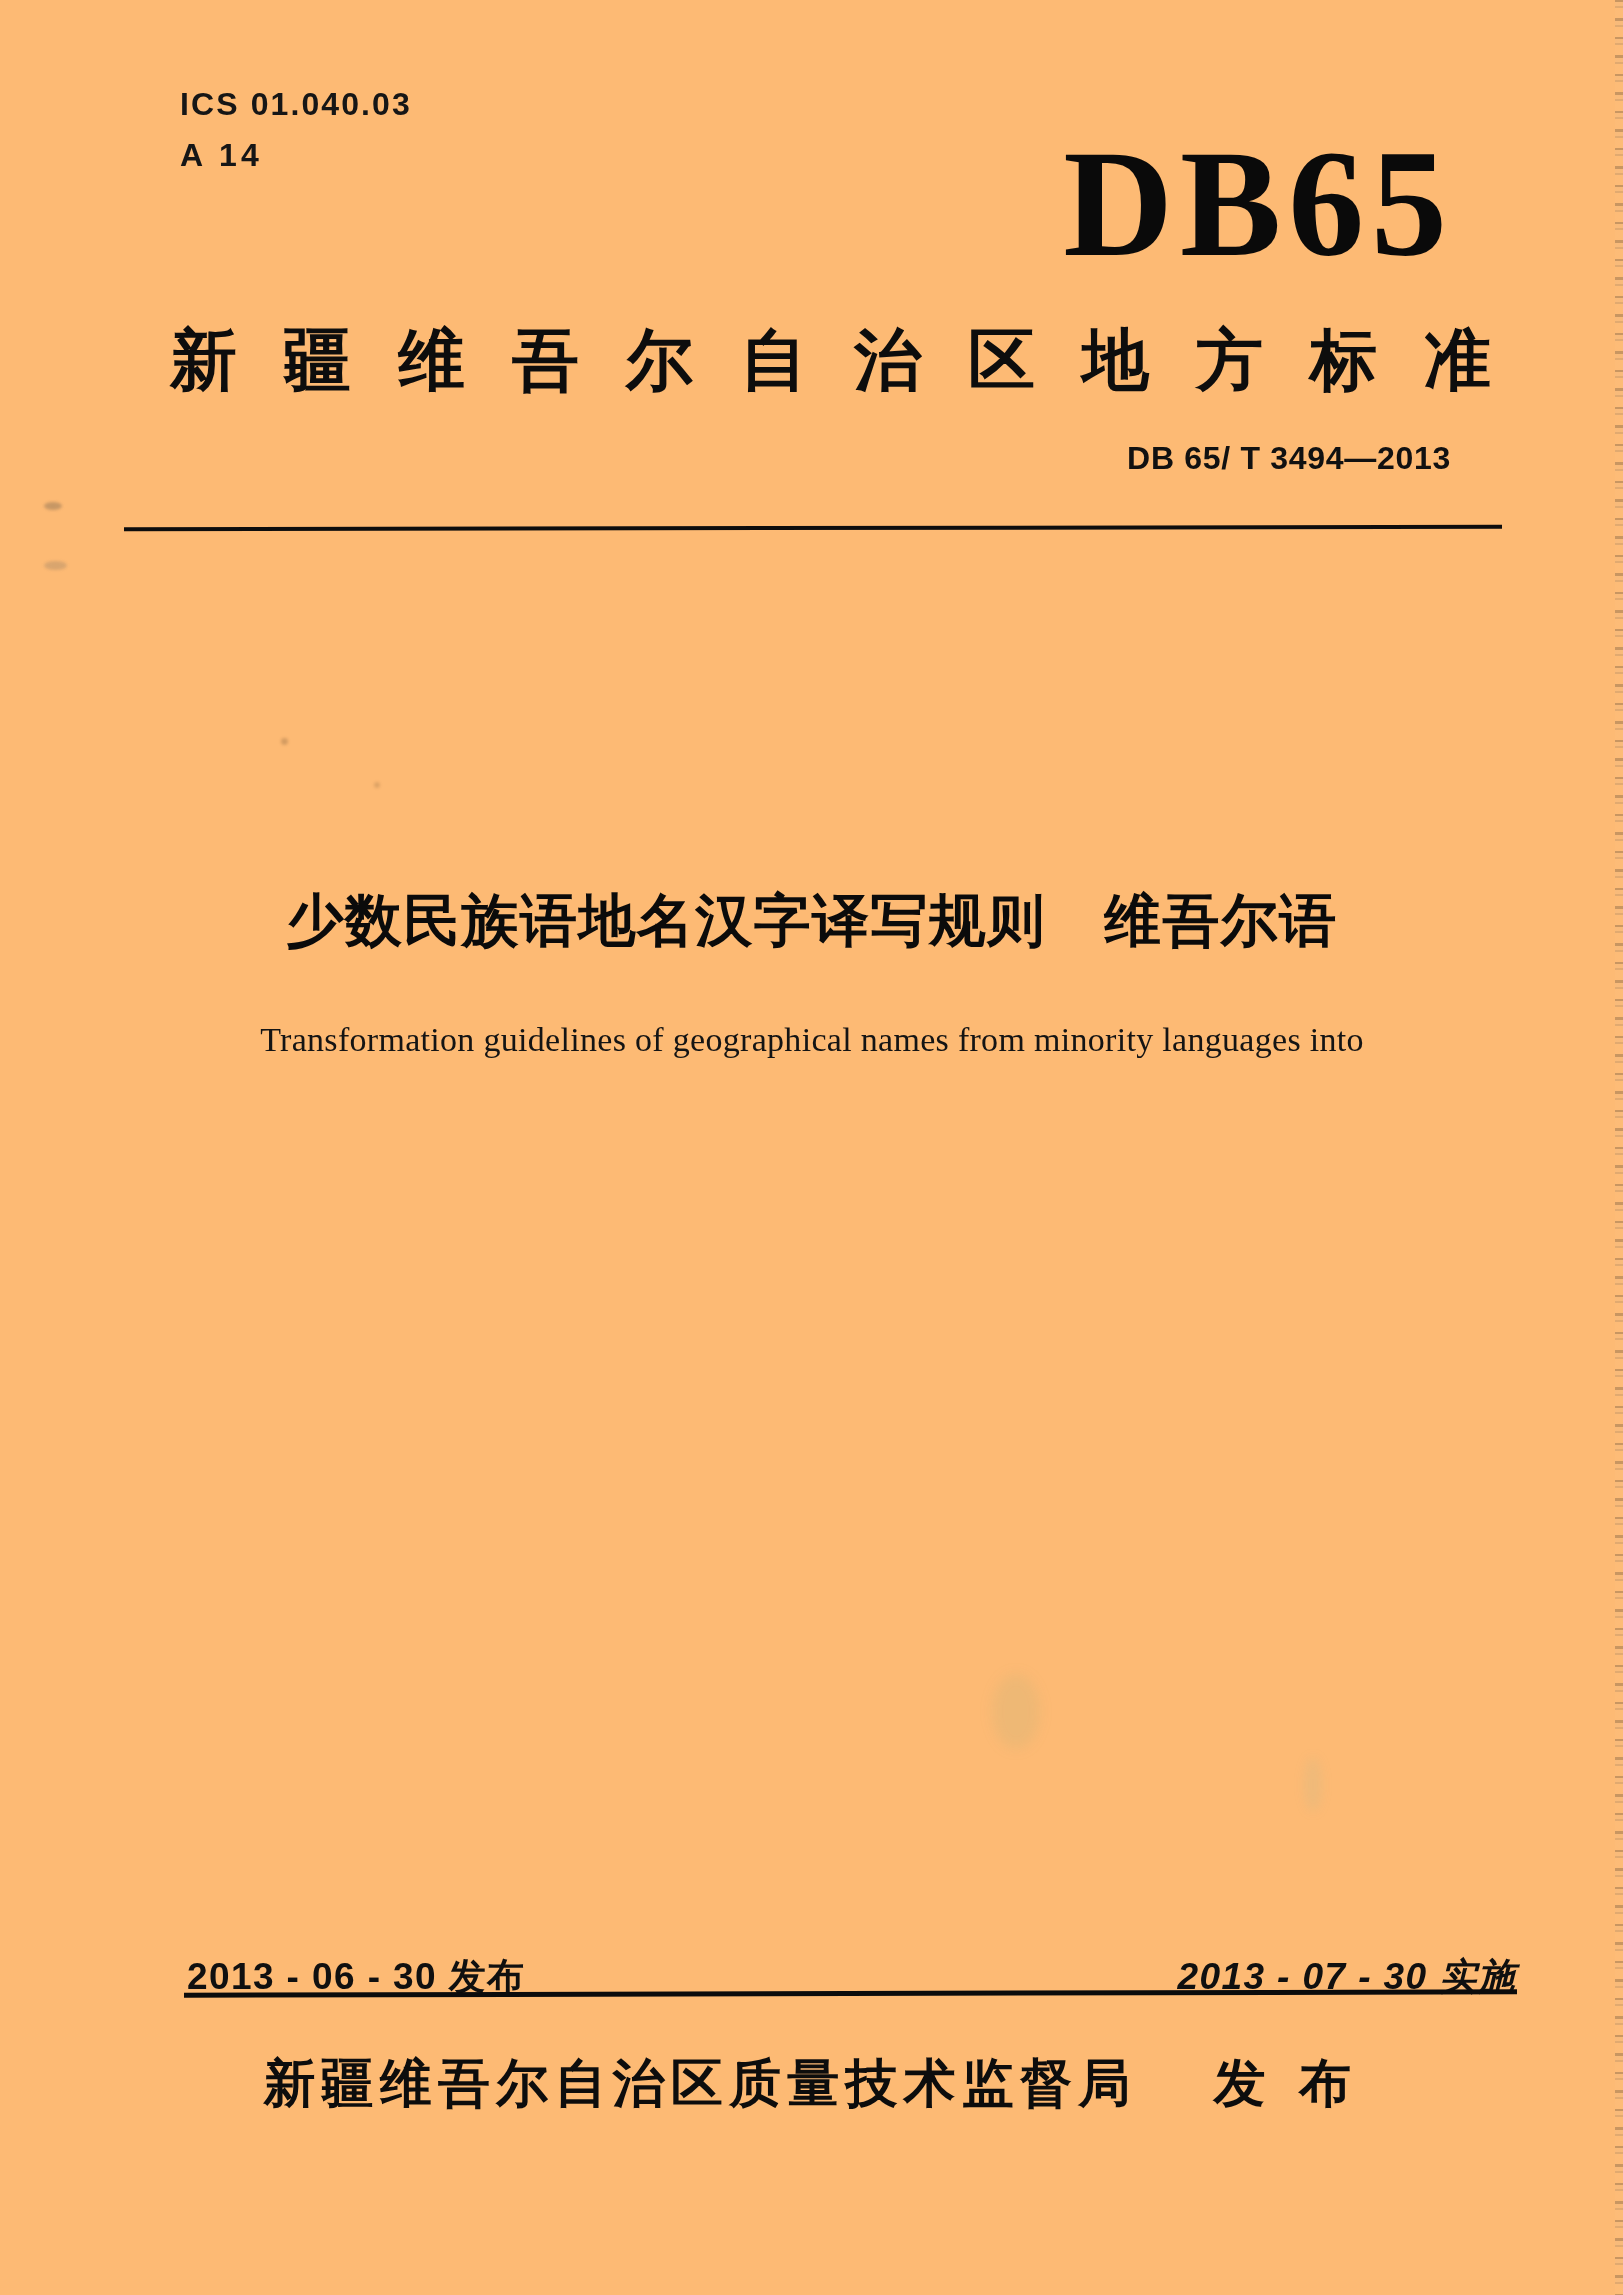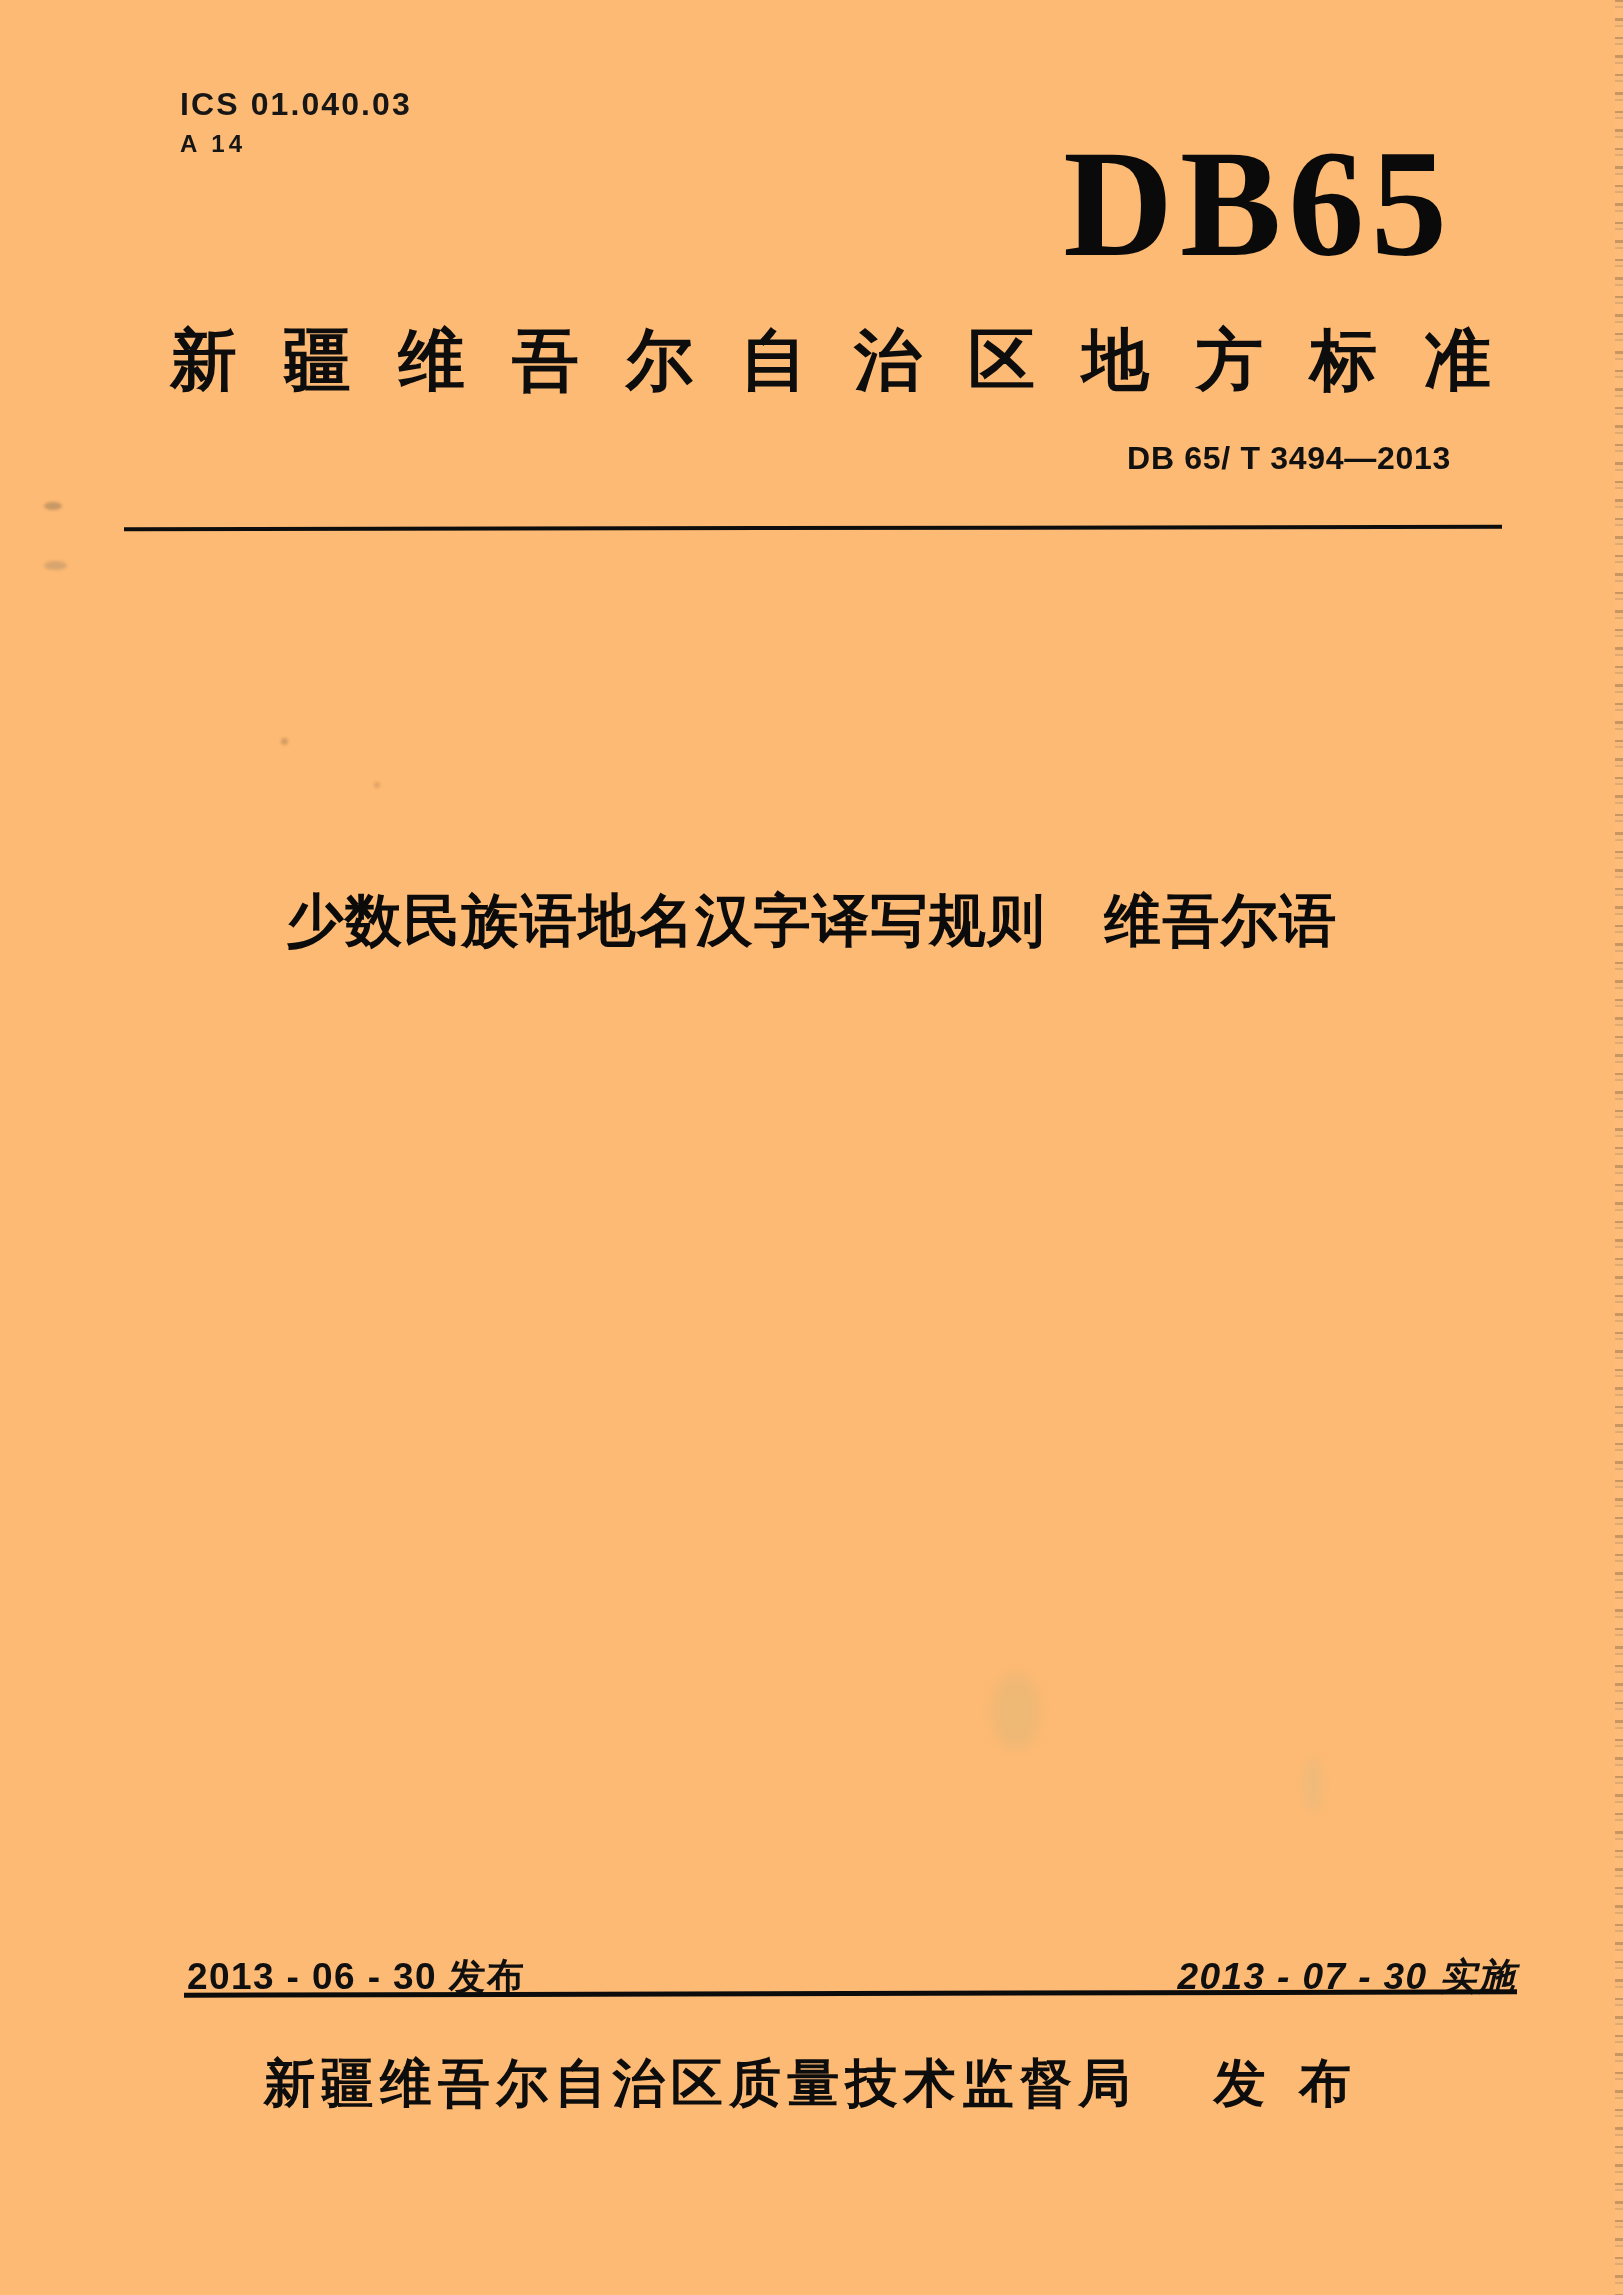--- a/index.html
+++ b/index.html
@@ -14,22 +14,22 @@
     font-family: "Liberation Sans", sans-serif;
   }
 
   
   .ics {
     position: absolute; left: 180px; top: 86px;
     font-size: 32px; font-weight: 600; letter-spacing: 2.1px;
     color: #161616; white-space: nowrap;
   }
   .doc-class {
-    position: absolute; left: 180px; top: 130px;
-    font-size: 24px; font-weight: 600; letter-spacing: 4.1px;
+    position: absolute; left: 180px; top: 137px;
+    font-size: 32px; font-weight: 600; letter-spacing: 4.1px;
     color: #161616; white-space: nowrap;
   }
 
   
   .db65 {
     position: absolute; right: 170px; top: 128px;
     font-family: "Liberation Serif", serif;
     font-size: 152px; font-weight: 700; line-height: 1;
     letter-spacing: 6.9px; color: #0a0a0a; white-space: nowrap;
   }
@@ -139,20 +139,21 @@
   <div class="db65">DB65</div>
 
   <div class="std-heading">新疆维吾尔自治区地方标准</div>
 
   <div class="std-number">DB 65/ T 3494—2013</div>
 
   <div class="rule-top"></div>
 
   <div class="title-cn">少数民族语地名汉字译写规则　维吾尔语</div>
 
+  <div class="title-en-1">Transformation guidelines of geographical names from minority languages into</div>
 
   <div class="issue-date">2013 - 06 - 30 发布</div>
   <div class="impl-date">2013 - 07 - 30 实施</div>
 
   <div class="rule-bottom"></div>
 
   <div class="publisher-row">
     <span class="publisher-name">新疆维吾尔自治区质量技术监督局</span>
     <span class="publish-label">发 布</span>
   </div>

